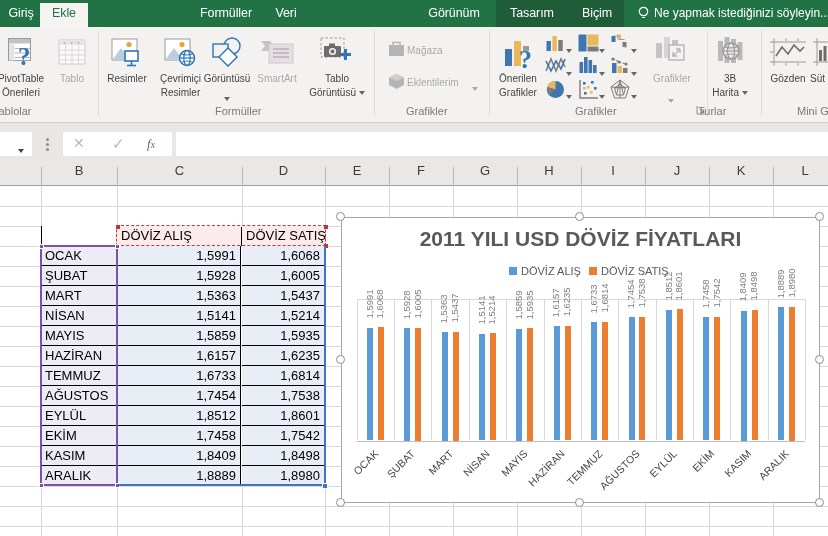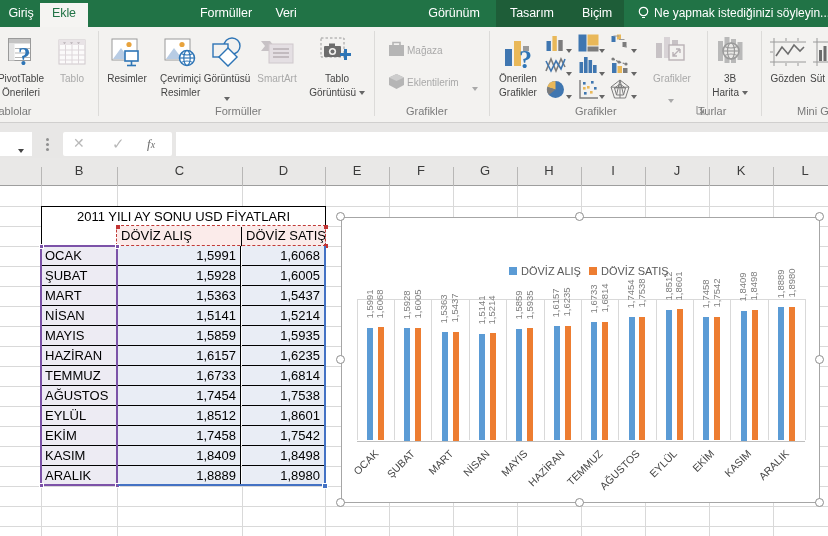--- a/index.html
+++ b/index.html
@@ -314,21 +314,20 @@
 <div class="hl" style="left:0;top:346px;width:828px"></div>
 <div class="hl" style="left:0;top:366px;width:828px"></div>
 <div class="hl" style="left:0;top:386px;width:828px"></div>
 <div class="hl" style="left:0;top:406px;width:828px"></div>
 <div class="hl" style="left:0;top:426px;width:828px"></div>
 <div class="hl" style="left:0;top:446px;width:828px"></div>
 <div class="hl" style="left:0;top:466px;width:828px"></div>
 <div class="hl" style="left:0;top:486px;width:828px"></div>
 <div class="hl" style="left:0;top:506px;width:828px"></div>
 <div class="hl" style="left:0;top:526px;width:828px"></div>
-<div class="cell" style="left:41px;top:206px;width:285px;height:21px;background:#fff;border:1px solid #000;text-align:center;line-height:19px">2011 YILI AY SONU USD FİYATLARI</div>
 <div class="ab" style="left:41px;top:226px;width:77px;height:21px;background:#fff;border-left:1px solid #000;border-bottom:1px solid #000"></div>
 <div class="cell" style="left:117px;top:226px;width:125px;height:20px;background:#fbebea;line-height:20px;padding-left:4px">DÖVİZ ALIŞ</div>
 <div class="cell" style="left:242px;top:226px;width:83px;height:20px;background:#fbebea;line-height:20px;padding-left:4px">DÖVİZ SATIŞ</div>
 <div class="ab" style="left:241px;top:227px;width:1px;height:19px;background:#000"></div>
 <div class="cell" style="left:42px;top:246px;width:75px;height:20px;background:#edebf3;line-height:19px;padding-left:3px;border-bottom:1px solid #000">OCAK</div>
 <div class="cell" style="left:118px;top:246px;width:123px;height:20px;background:#e9edf5;line-height:19px;text-align:right;padding-right:4px;border-bottom:1px solid #000;border-right:1px solid #000">1,5991</div>
 <div class="cell" style="left:242px;top:246px;width:82px;height:20px;background:#e9edf5;line-height:19px;text-align:right;padding-right:4px;border-bottom:1px solid #000">1,6068</div>
 <div class="cell" style="left:42px;top:266px;width:75px;height:20px;background:#edebf3;line-height:19px;padding-left:3px;border-bottom:1px solid #000">ŞUBAT</div>
 <div class="cell" style="left:118px;top:266px;width:123px;height:20px;background:#e9edf5;line-height:19px;text-align:right;padding-right:4px;border-bottom:1px solid #000;border-right:1px solid #000">1,5928</div>
 <div class="cell" style="left:242px;top:266px;width:82px;height:20px;background:#e9edf5;line-height:19px;text-align:right;padding-right:4px;border-bottom:1px solid #000">1,6005</div>
@@ -369,20 +368,21 @@
 <div class="ab" style="left:324px;top:244px;width:4px;height:4px;background:#c23434"></div>
 <div class="ab" style="left:40px;top:245px;width:78px;height:241px;border:2px solid #7c52a8"></div>
 <div class="ab" style="left:39px;top:244px;width:5px;height:5px;background:#7c52a8;border:1px solid #fff"></div>
 <div class="ab" style="left:115px;top:244px;width:5px;height:5px;background:#7c52a8;border:1px solid #fff"></div>
 <div class="ab" style="left:39px;top:483px;width:5px;height:5px;background:#7c52a8;border:1px solid #fff"></div>
 <div class="ab" style="left:115px;top:483px;width:5px;height:5px;background:#7c52a8;border:1px solid #fff"></div>
 <div class="ab" style="left:324px;top:246px;width:2px;height:240px;background:#4472c4"></div>
 <div class="ab" style="left:118px;top:484px;width:208px;height:2px;background:#4472c4"></div>
 <div class="ab" style="left:322px;top:483px;width:6px;height:6px;background:#4472c4;border:1px solid #fff"></div>
 <div class="ab" style="left:341px;top:217px;width:479px;height:286px;background:#fff;border:1.5px solid #a6a6a6"></div>
+<div class="ab" style="left:341px;top:227px;width:479px;text-align:center;font-size:21px;font-weight:bold;color:#595959;letter-spacing:0px">2011 YILI USD DÖVİZ FİYATLARI</div>
 <div class="ab" style="left:509px;top:267px;width:8px;height:8px;background:#5B9BD5"></div>
 <div class="ab" style="left:521px;top:265px;font-size:11px;color:#595959">DÖVİZ ALIŞ</div>
 <div class="ab" style="left:589px;top:267px;width:8px;height:8px;background:#ED7D31"></div>
 <div class="ab" style="left:601px;top:265px;font-size:11px;color:#595959">DÖVİZ SATIŞ</div>
 <div class="hl" style="left:356.6px;top:299.3px;width:448.6px;background:#d9d9d9"></div>
 <div class="vl" style="left:356.6px;top:299.3px;height:141.2px;background:#d9d9d9"></div>
 <div class="vl" style="left:394.0px;top:299.3px;height:141.2px;background:#d9d9d9"></div>
 <div class="vl" style="left:431.4px;top:299.3px;height:141.2px;background:#d9d9d9"></div>
 <div class="vl" style="left:468.8px;top:299.3px;height:141.2px;background:#d9d9d9"></div>
 <div class="vl" style="left:506.1px;top:299.3px;height:141.2px;background:#d9d9d9"></div>

